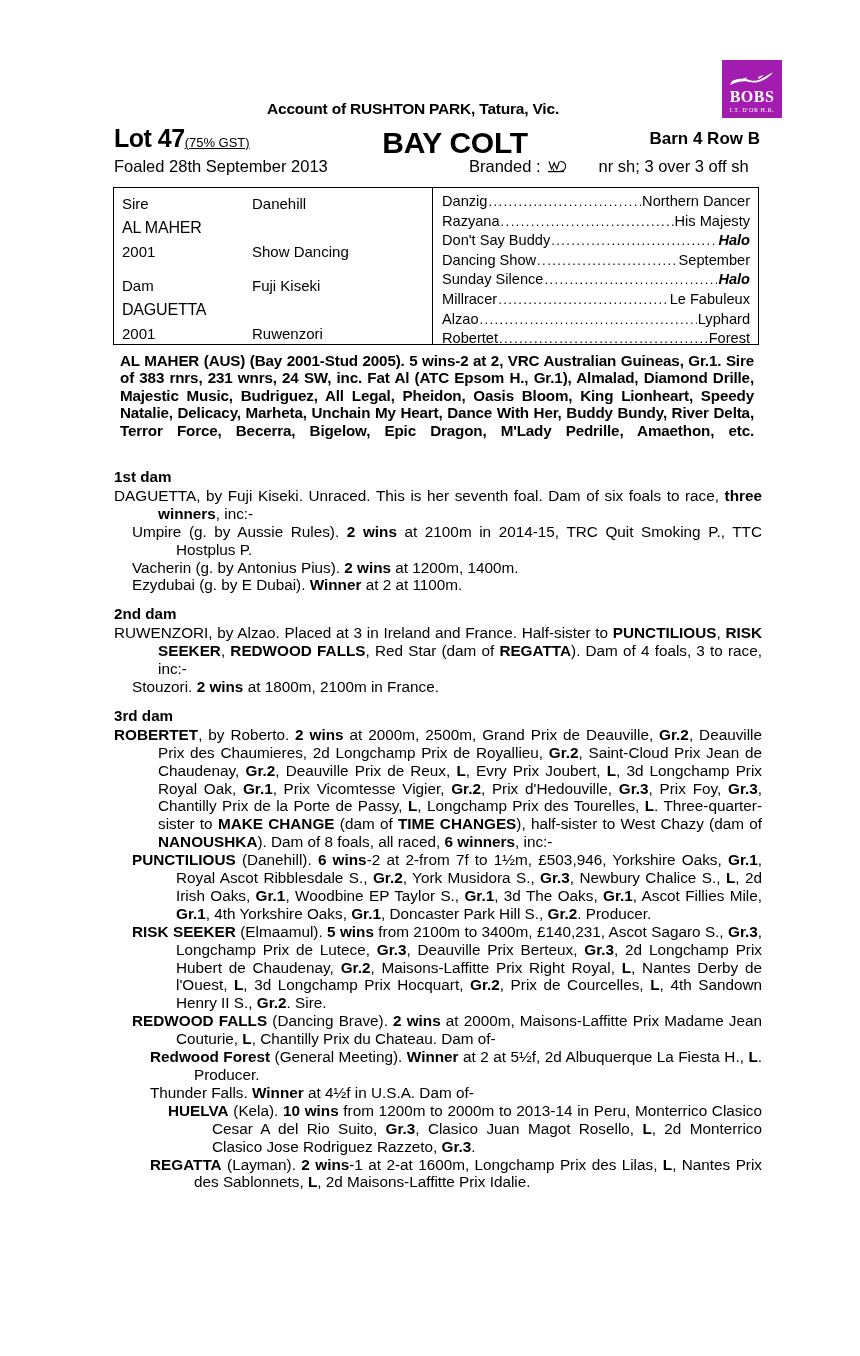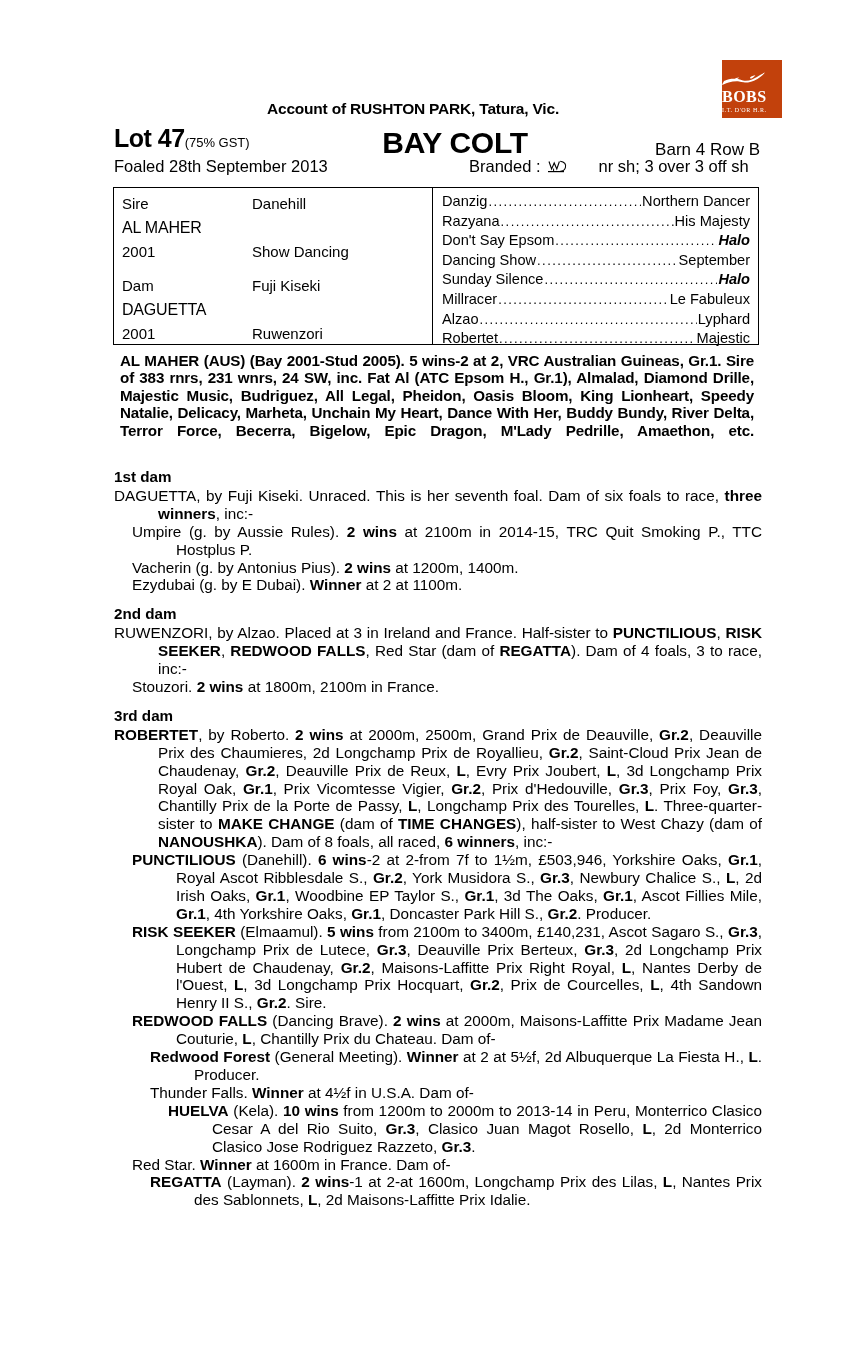--- a/index.html
+++ b/index.html
@@ -19,23 +19,23 @@
     left: 0; top: 0;
     width: 860px; height: 1356px;
     padding: 0;
   }
 
   
   .logo-box {
     position: absolute;
     right: 78px; top: 60px;
     width: 60px; height: 58px;
-    background: #c2410c;
+    background: #a21caf;
     display: flex; flex-direction: column;
-    justify-content: center;
+    align-items: center; justify-content: center;
     padding-top: 2px;
   }
   .logo-horse { width: 44px; height: 20px; display:block; }
   .logo-bobs {
     color: #fff;
     font-family: "Liberation Serif", serif;
     font-weight: bold;
     font-size: 16px;
     letter-spacing: 0.5px;
     line-height: 1;
@@ -68,31 +68,32 @@
   .lot-label {
     position: absolute; left: 0; top: 0;
     font-weight: bold; font-size: 25px;
     letter-spacing: -0.5px;
     white-space: nowrap;
   }
   .gst {
     font-weight: normal;
     font-size: 13px;
     letter-spacing: 0;
+    text-decoration: underline;
   }
   .colour-sex {
     position: absolute; left: 0; right: 0; top: 2px;
     text-align: center;
     font-weight: bold; font-size: 30px;
     letter-spacing: -0.3px;
     padding-left: 36px;
   }
   .barn {
-    position: absolute; right: 0; top: 16px;
-    font-weight: normal; font-size: 17px;
+    position: absolute; right: 0; top: 5px;
+    font-weight: bold; font-size: 17px;
     white-space: nowrap;
   }
 
   .foaled-row {
     position: absolute;
     left: 114px; right: 100px; top: 157px;
     height: 24px;
     font-size: 16.5px;
   }
   .foaled { position: absolute; left: 0; top: 0; white-space: nowrap; }
@@ -270,21 +271,21 @@
         <span class="pr-a">Danzig</span>
         <span class="pr-dots">.............................................................</span>
         <span class="pr-b">Northern Dancer</span>
       </div>
       <div class="pr-row">
         <span class="pr-a">Razyana</span>
         <span class="pr-dots">.............................................................</span>
         <span class="pr-b">His Majesty</span>
       </div>
       <div class="pr-row">
-        <span class="pr-a">Don't Say Epsom</span>
+        <span class="pr-a">Don't Say Buddy</span>
         <span class="pr-dots">.............................................................</span>
         <span class="pr-b bold">Halo</span>
       </div>
       <div class="pr-row">
         <span class="pr-a">Dancing Show</span>
         <span class="pr-dots">.............................................................</span>
         <span class="pr-b">September</span>
       </div>
       <div class="pr-row">
         <span class="pr-a">Sunday Silence</span>
@@ -297,21 +298,21 @@
         <span class="pr-b">Le Fabuleux</span>
       </div>
       <div class="pr-row">
         <span class="pr-a">Alzao</span>
         <span class="pr-dots">.............................................................</span>
         <span class="pr-b">Lyphard</span>
       </div>
       <div class="pr-row">
         <span class="pr-a">Robertet</span>
         <span class="pr-dots">.............................................................</span>
-        <span class="pr-b">Majestic</span>
+        <span class="pr-b">Forest</span>
       </div>
     </div>
   </div>
 
   <div class="sire-para">AL MAHER (AUS) (Bay 2001-Stud 2005). 5 wins-2 at 2, VRC Australian Guineas, Gr.1. Sire of 383 rnrs, 231 wnrs, 24 SW, inc. Fat Al (ATC Epsom H., Gr.1), Almalad, Diamond Drille, Majestic Music, Budriguez, All Legal, Pheidon, Oasis Bloom, King Lionheart, Speedy Natalie, Delicacy, Marheta, Unchain My Heart, Dance With Her, Buddy Bundy, River Delta, Terror Force, Becerra, Bigelow, Epic Dragon, M'Lady Pedrille, Amaethon, etc.</div>
 
   <div class="body-area" id="dam-sections">
       <div class="dam-head first">1st dam</div>
       <div class="p h1">DAGUETTA, by Fuji Kiseki. Unraced. This is her seventh foal. Dam of six foals to race, <b>three winners</b>, inc:-</div>
       <div class="p h2">Umpire (g. by Aussie Rules). <b>2 wins</b> at 2100m in 2014-15, TRC Quit Smoking P., TTC Hostplus P.</div>
@@ -321,17 +322,16 @@
       <div class="p h1">RUWENZORI, by Alzao. Placed at 3 in Ireland and France. Half-sister to <b>PUNCTILIOUS</b>, <b>RISK SEEKER</b>, <b>REDWOOD FALLS</b>, Red Star (dam of <b>REGATTA</b>). Dam of 4 foals, 3 to race, inc:-</div>
       <div class="p h2">Stouzori. <b>2 wins</b> at 1800m, 2100m in France.</div>
       <div class="dam-head">3rd dam</div>
       <div class="p h1"><b>ROBERTET</b>, by Roberto. <b>2 wins</b> at 2000m, 2500m, Grand Prix de Deauville, <b>Gr.2</b>, Deauville Prix des Chaumieres, 2d Longchamp Prix de Royallieu, <b>Gr.2</b>, Saint-Cloud Prix Jean de Chaudenay, <b>Gr.2</b>, Deauville Prix de Reux, <b>L</b>, Evry Prix Joubert, <b>L</b>, 3d Longchamp Prix Royal Oak, <b>Gr.1</b>, Prix Vicomtesse Vigier, <b>Gr.2</b>, Prix d'Hedouville, <b>Gr.3</b>, Prix Foy, <b>Gr.3</b>, Chantilly Prix de la Porte de Passy, <b>L</b>, Longchamp Prix des Tourelles, <b>L</b>. Three-quarter-sister to <b>MAKE CHANGE</b> (dam of <b>TIME CHANGES</b>), half-sister to West Chazy (dam of <b>NANOUSHKA</b>). Dam of 8 foals, all raced, <b>6 winners</b>, inc:-</div>
       <div class="p h2"><b>PUNCTILIOUS</b> (Danehill). <b>6 wins</b>-2 at 2-from 7f to 1½m, £503,946, Yorkshire Oaks, <b>Gr.1</b>, Royal Ascot Ribblesdale S., <b>Gr.2</b>, York Musidora S., <b>Gr.3</b>, Newbury Chalice S., <b>L</b>, 2d Irish Oaks, <b>Gr.1</b>, Woodbine EP Taylor S., <b>Gr.1</b>, 3d The Oaks, <b>Gr.1</b>, Ascot Fillies Mile, <b>Gr.1</b>, 4th Yorkshire Oaks, <b>Gr.1</b>, Doncaster Park Hill S., <b>Gr.2</b>. Producer.</div>
       <div class="p h2"><b>RISK SEEKER</b> (Elmaamul). <b>5 wins</b> from 2100m to 3400m, £140,231, Ascot Sagaro S., <b>Gr.3</b>, Longchamp Prix de Lutece, <b>Gr.3</b>, Deauville Prix Berteux, <b>Gr.3</b>, 2d Longchamp Prix Hubert de Chaudenay, <b>Gr.2</b>, Maisons-Laffitte Prix Right Royal, <b>L</b>, Nantes Derby de l'Ouest, <b>L</b>, 3d Longchamp Prix Hocquart, <b>Gr.2</b>, Prix de Courcelles, <b>L</b>, 4th Sandown Henry II S., <b>Gr.2</b>. Sire.</div>
       <div class="p h2"><b>REDWOOD FALLS</b> (Dancing Brave). <b>2 wins</b> at 2000m, Maisons-Laffitte Prix Madame Jean Couturie, <b>L</b>, Chantilly Prix du Chateau. Dam of-</div>
       <div class="p h3"><b>Redwood Forest</b> (General Meeting). <b>Winner</b> at 2 at 5½f, 2d Albuquerque La Fiesta H., <b>L</b>. Producer.</div>
       <div class="p h3">Thunder Falls. <b>Winner</b> at 4½f in U.S.A. Dam of-</div>
       <div class="p h4"><b>HUELVA</b> (Kela). <b>10 wins</b> from 1200m to 2000m to 2013-14 in Peru, Monterrico Clasico Cesar A del Rio Suito, <b>Gr.3</b>, Clasico Juan Magot Rosello, <b>L</b>, 2d Monterrico Clasico Jose Rodriguez Razzeto, <b>Gr.3</b>.</div>
-      <div class="p h2">Red Star. <b>Winner</b> at 1600m in France. Dam of-</div>
       <div class="p h3"><b>REGATTA</b> (Layman). <b>2 wins</b>-1 at 2-at 1600m, Longchamp Prix des Lilas, <b>L</b>, Nantes Prix des Sablonnets, <b>L</b>, 2d Maisons-Laffitte Prix Idalie.</div>
     </div>
 
 </div>
 
 </body></html>

